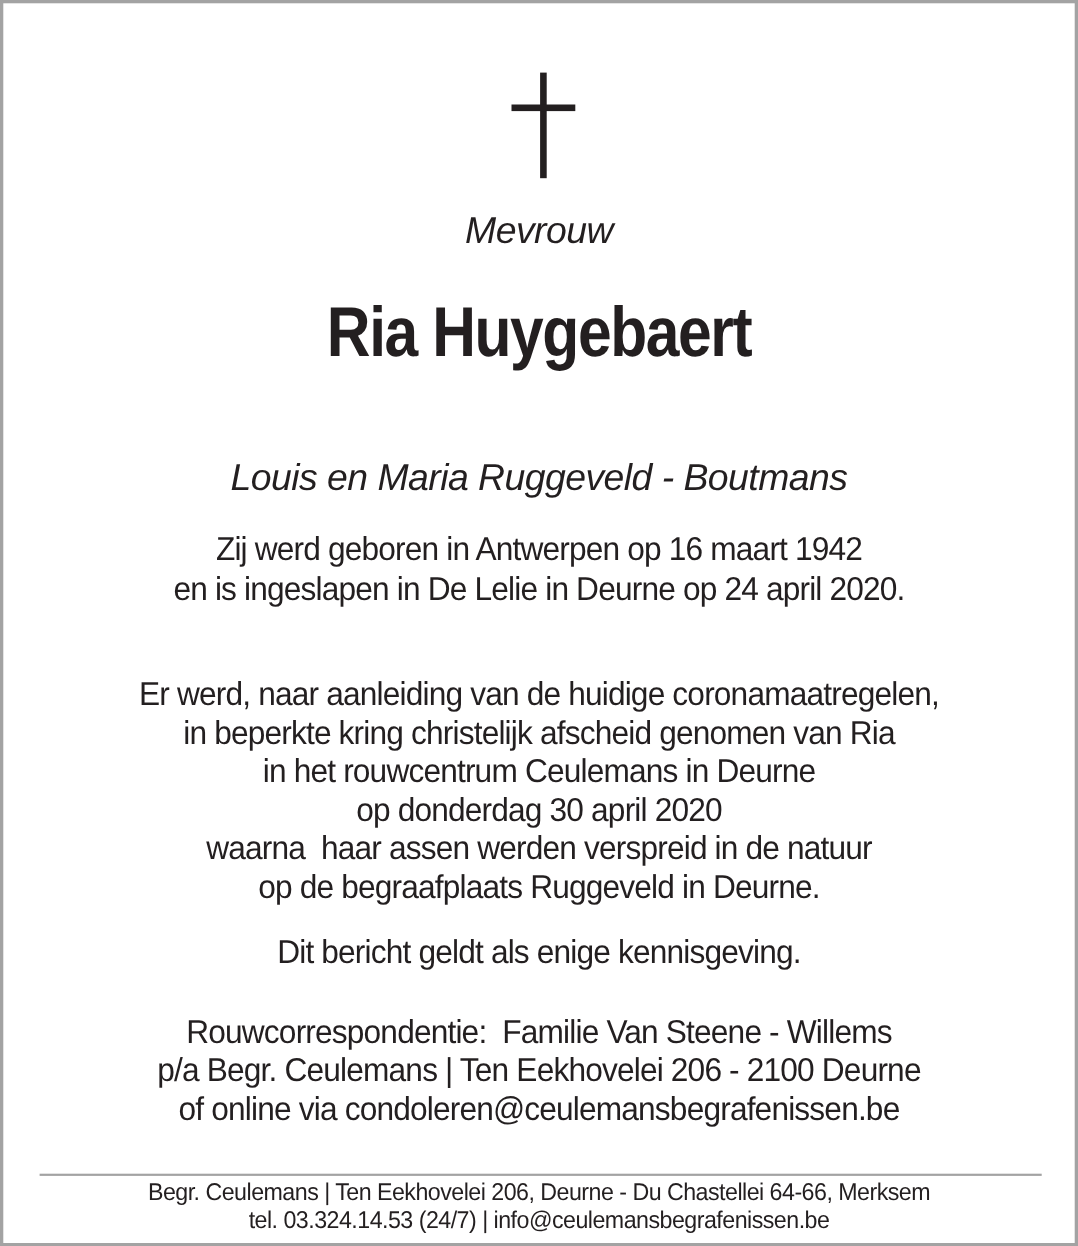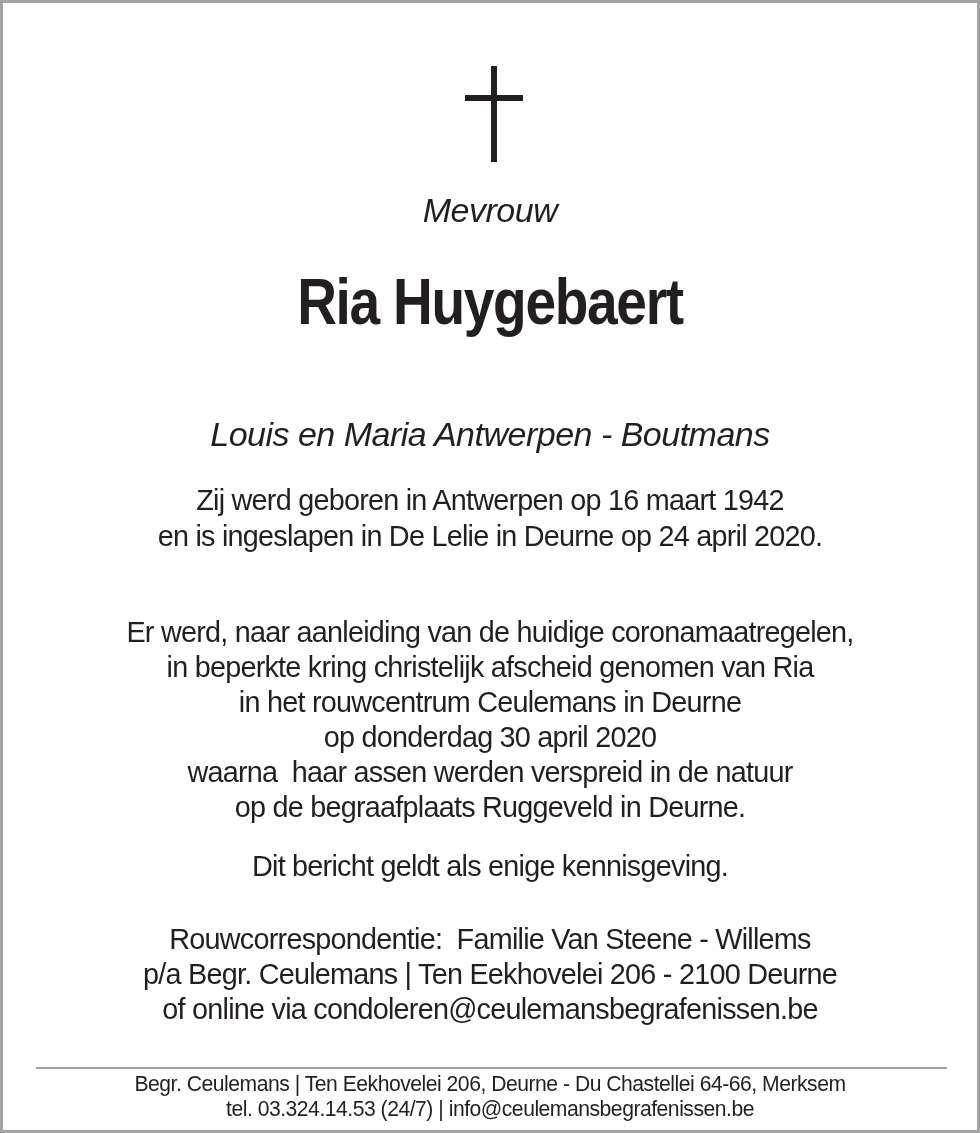--- a/index.html
+++ b/index.html
@@ -33,21 +33,21 @@
 <div class="frame">
 
   <div class="cross">
     <div class="v"></div>
     <div class="h"></div>
   </div>
 
   <div class="line salutation">Mevrouw</div>
   <div class="line name">Ria Huygebaert</div>
 
-  <div class="line parents p2">Louis en Maria Antwerpen - Boutmans</div>
+  <div class="line parents p2">Louis en Maria Ruggeveld - Boutmans</div>
 
   <div class="line body-text" style="top:480px">Zij werd geboren in Antwerpen op 16 maart 1942</div>
   <div class="line body-text" style="top:516px">en is ingeslapen in De Lelie in Deurne op 24 april 2020.</div>
 
   <div class="line body-text" style="top:612px">Er werd, naar aanleiding van de huidige coronamaatregelen,</div>
   <div class="line body-text" style="top:647px">in beperkte kring christelijk afscheid genomen van Ria</div>
   <div class="line body-text" style="top:682px">in het rouwcentrum Ceulemans in Deurne</div>
   <div class="line body-text" style="top:717px">op donderdag 30 april 2020</div>
   <div class="line body-text" style="top:752px">waarna  haar assen werden verspreid in de natuur</div>
   <div class="line body-text" style="top:787px">op de begraafplaats Ruggeveld in Deurne.</div>

